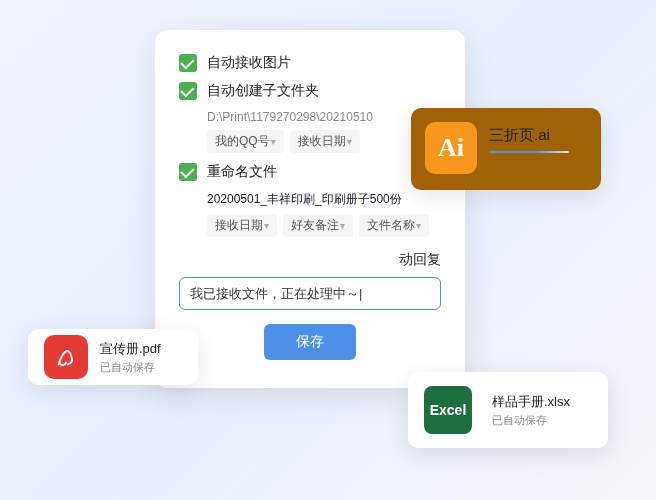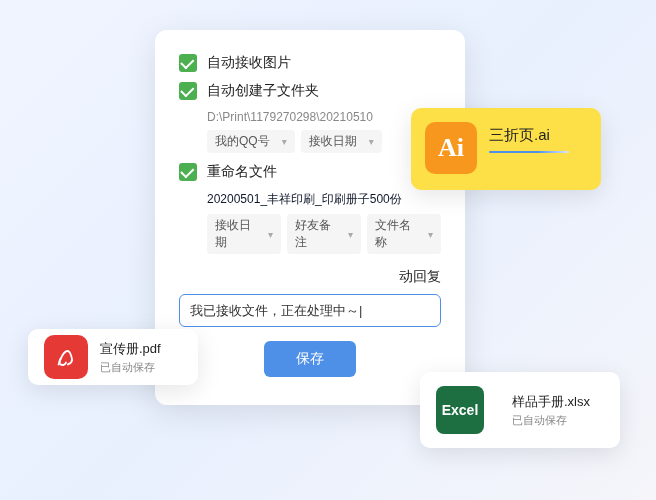--- a/index.html
+++ b/index.html
@@ -75,21 +75,21 @@
     }
 
     .tag {
       display: flex;
       align-items: center;
       background: #f5f5f5;
       border-radius: 4px;
       padding: 3px 8px;
       font-size: 12px;
       color: #555;
-      gap: 12px;
+      gap: 1px;
     }
 
     .tag-arrow {
       font-size: 10px;
       color: #aaa;
     }
 
     .rename-text {
       font-size: 12px;
       color: #0f172a;
@@ -138,21 +138,21 @@
       cursor: pointer;
       margin: 0 auto;
     }
 
     
     .ai-card {
       position: absolute;
       top: 108px;
       right: 55px;
       width: 190px;
-      background: #fde047;
+      background: #a16207;
       border-radius: 10px;
       box-shadow: 0 6px 24px rgba(0,0,0,0.10);
       padding: 14px 16px 16px 14px;
       display: flex;
       align-items: flex-start;
       gap: 12px;
       z-index: 3;
     }
 
     .ai-icon {
@@ -232,29 +232,29 @@
     }
     .pdf-status {
       font-size: 11px;
       color: #888;
     }
 
     
     .excel-card {
       position: absolute;
       bottom: 52px;
-      right: 36px;
+      right: 48px;
       width: 200px;
       background: #fff;
       border-radius: 10px;
       box-shadow: 0 6px 24px rgba(0,0,0,0.10);
       padding: 14px 16px;
       display: flex;
       align-items: center;
-      gap: 28px;
+      gap: 20px;
       z-index: 3;
     }
 
     .excel-icon {
       width: 48px;
       height: 48px;
       background: #1d6f42;
       border-radius: 8px;
       display: flex;
       align-items: center;

